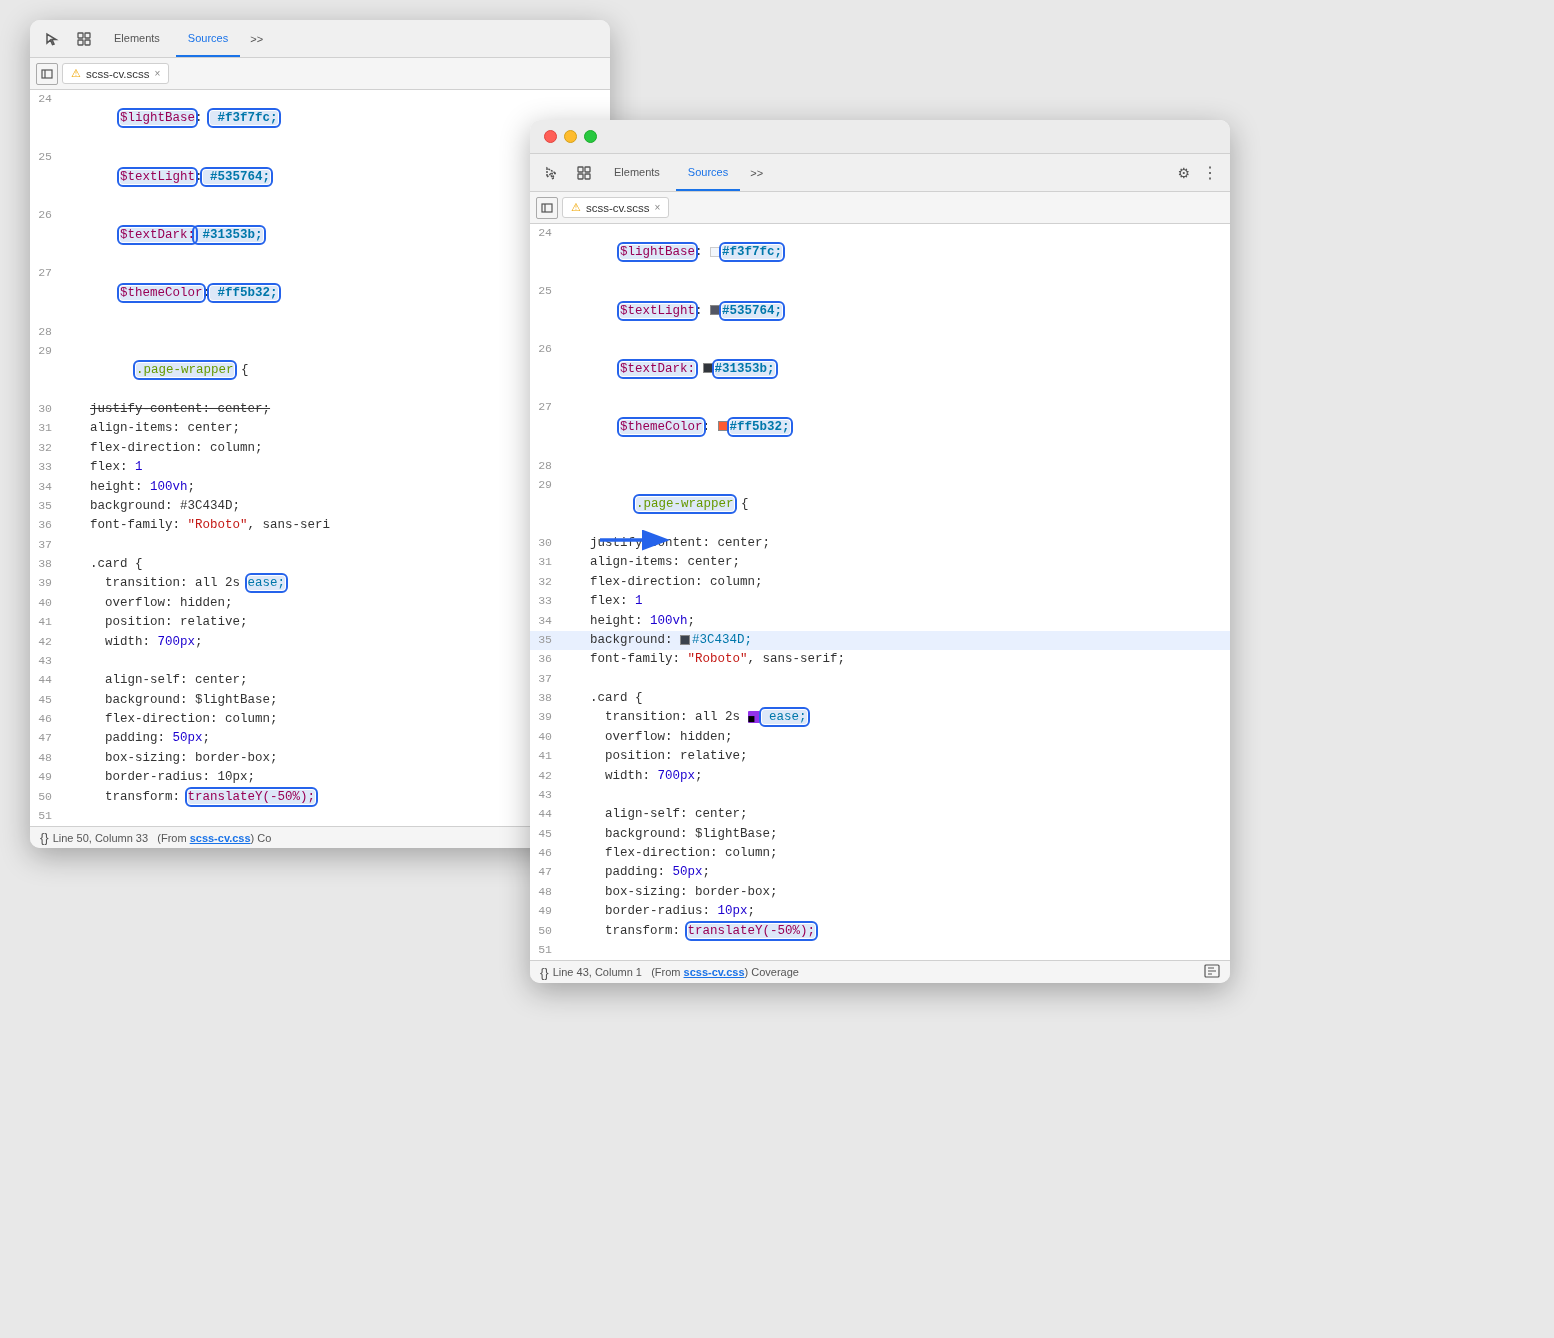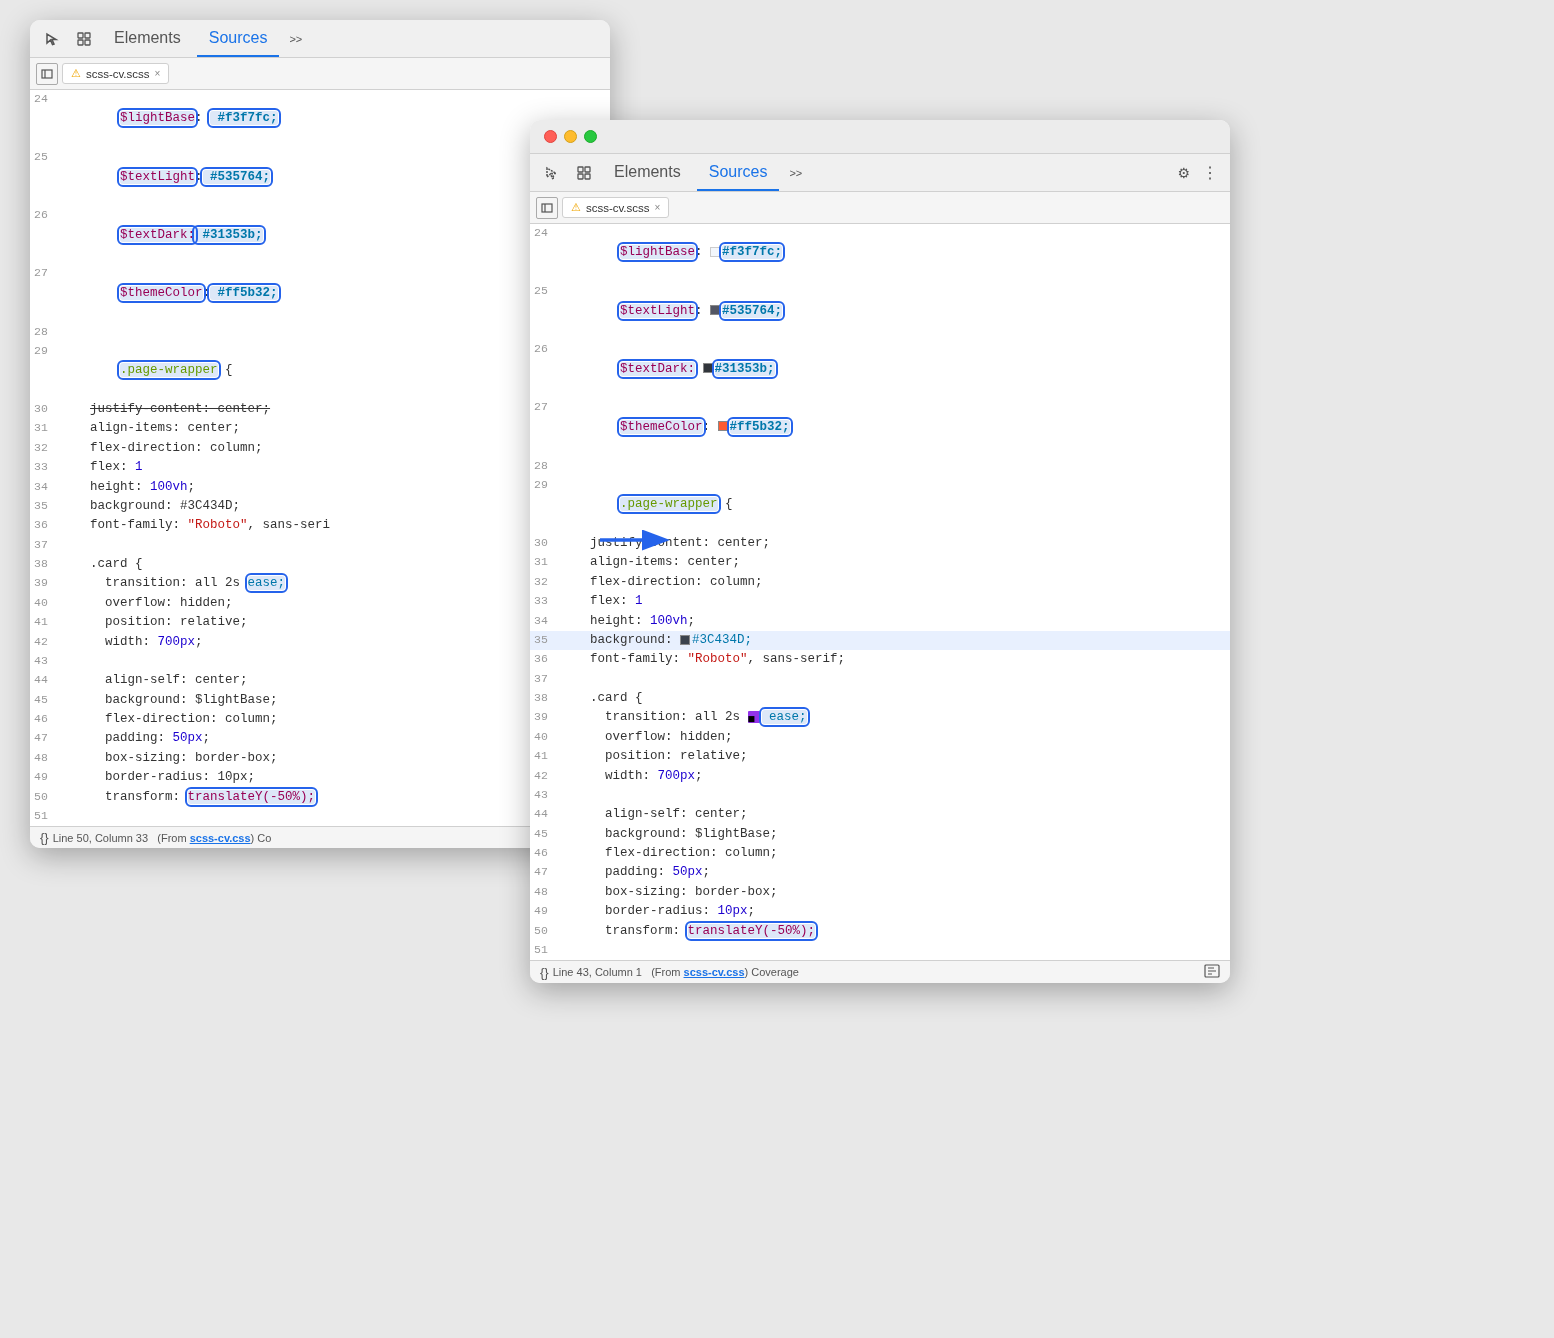--- a/index.html
+++ b/index.html
@@ -88,21 +88,21 @@
       justify-content: center;
       width: 28px;
       height: 28px;
       cursor: pointer;
       color: #555;
       font-size: 14px;
     }
 
     .tab-item {
       padding: 6px 12px;
-      font-size: 16px;
+      font-size: 11px;
       color: #555;
       cursor: pointer;
       border-bottom: 2px solid transparent;
       height: 100%;
       display: flex;
       align-items: center;
     }
 
     .tab-item.active {
       color: #1a73e8;
@@ -189,36 +189,36 @@
       overflow: hidden;
     }
 
     .code-line {
       display: flex;
       align-items: baseline;
     }
 
     .line-num {
       color: #999;
-      text-align: left;
+      text-align: right;
       min-width: 30px;
       padding: 0 8px 0 4px;
       user-select: none;
       font-size: 11.5px;
     }
 
     .line-content {
       flex: 1;
       white-space: pre;
       padding-right: 8px;
     }
 
     
     .sc-var { color: #905; }     
-    .sc-selector { color: #690; }  
+    .sc-selector { color: #690; margin-left: 16px; }  
     .sc-string { color: #c41a16; } 
     .sc-number { color: #1c00cf; } 
     .sc-hex { color: #07a; font-weight: bold; }
 
     
     .color-swatch {
       display: inline-block;
       width: 10px;
       height: 10px;
       border: 1px solid #888;

